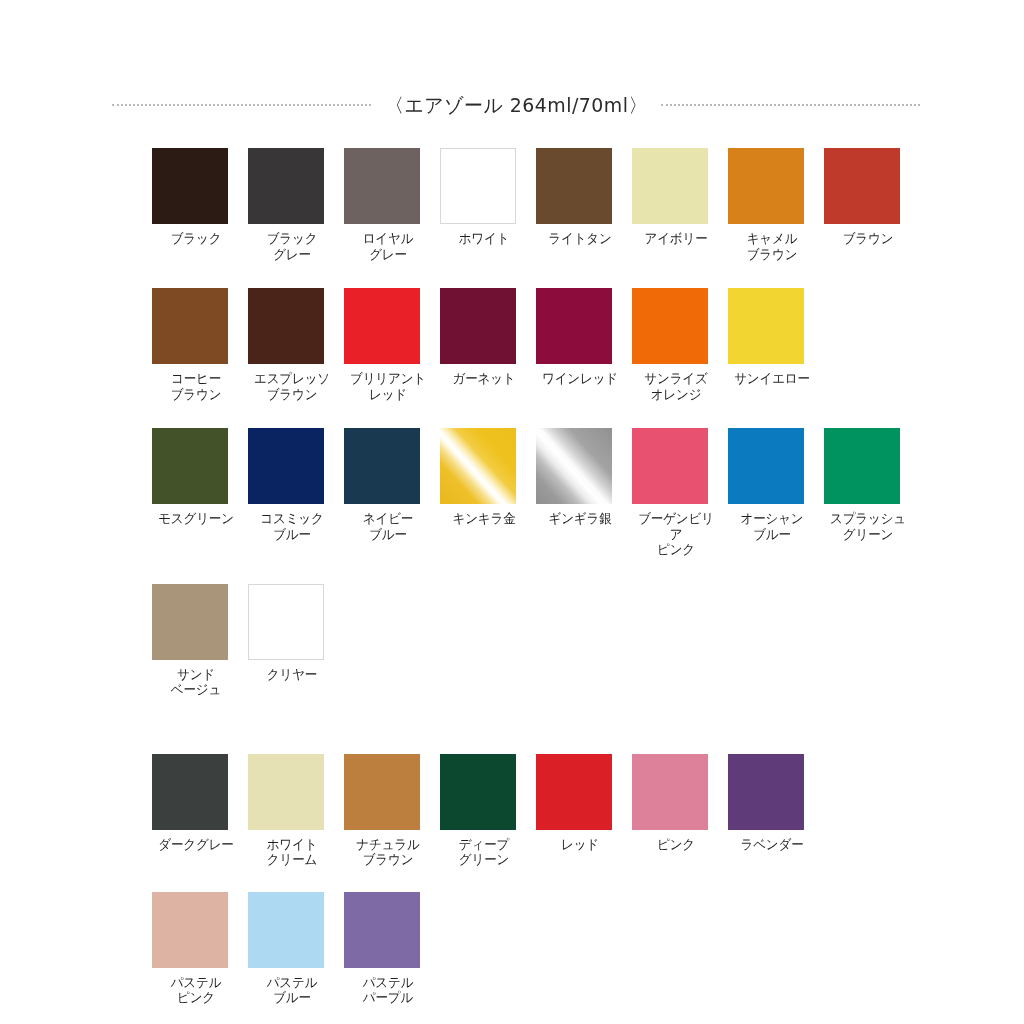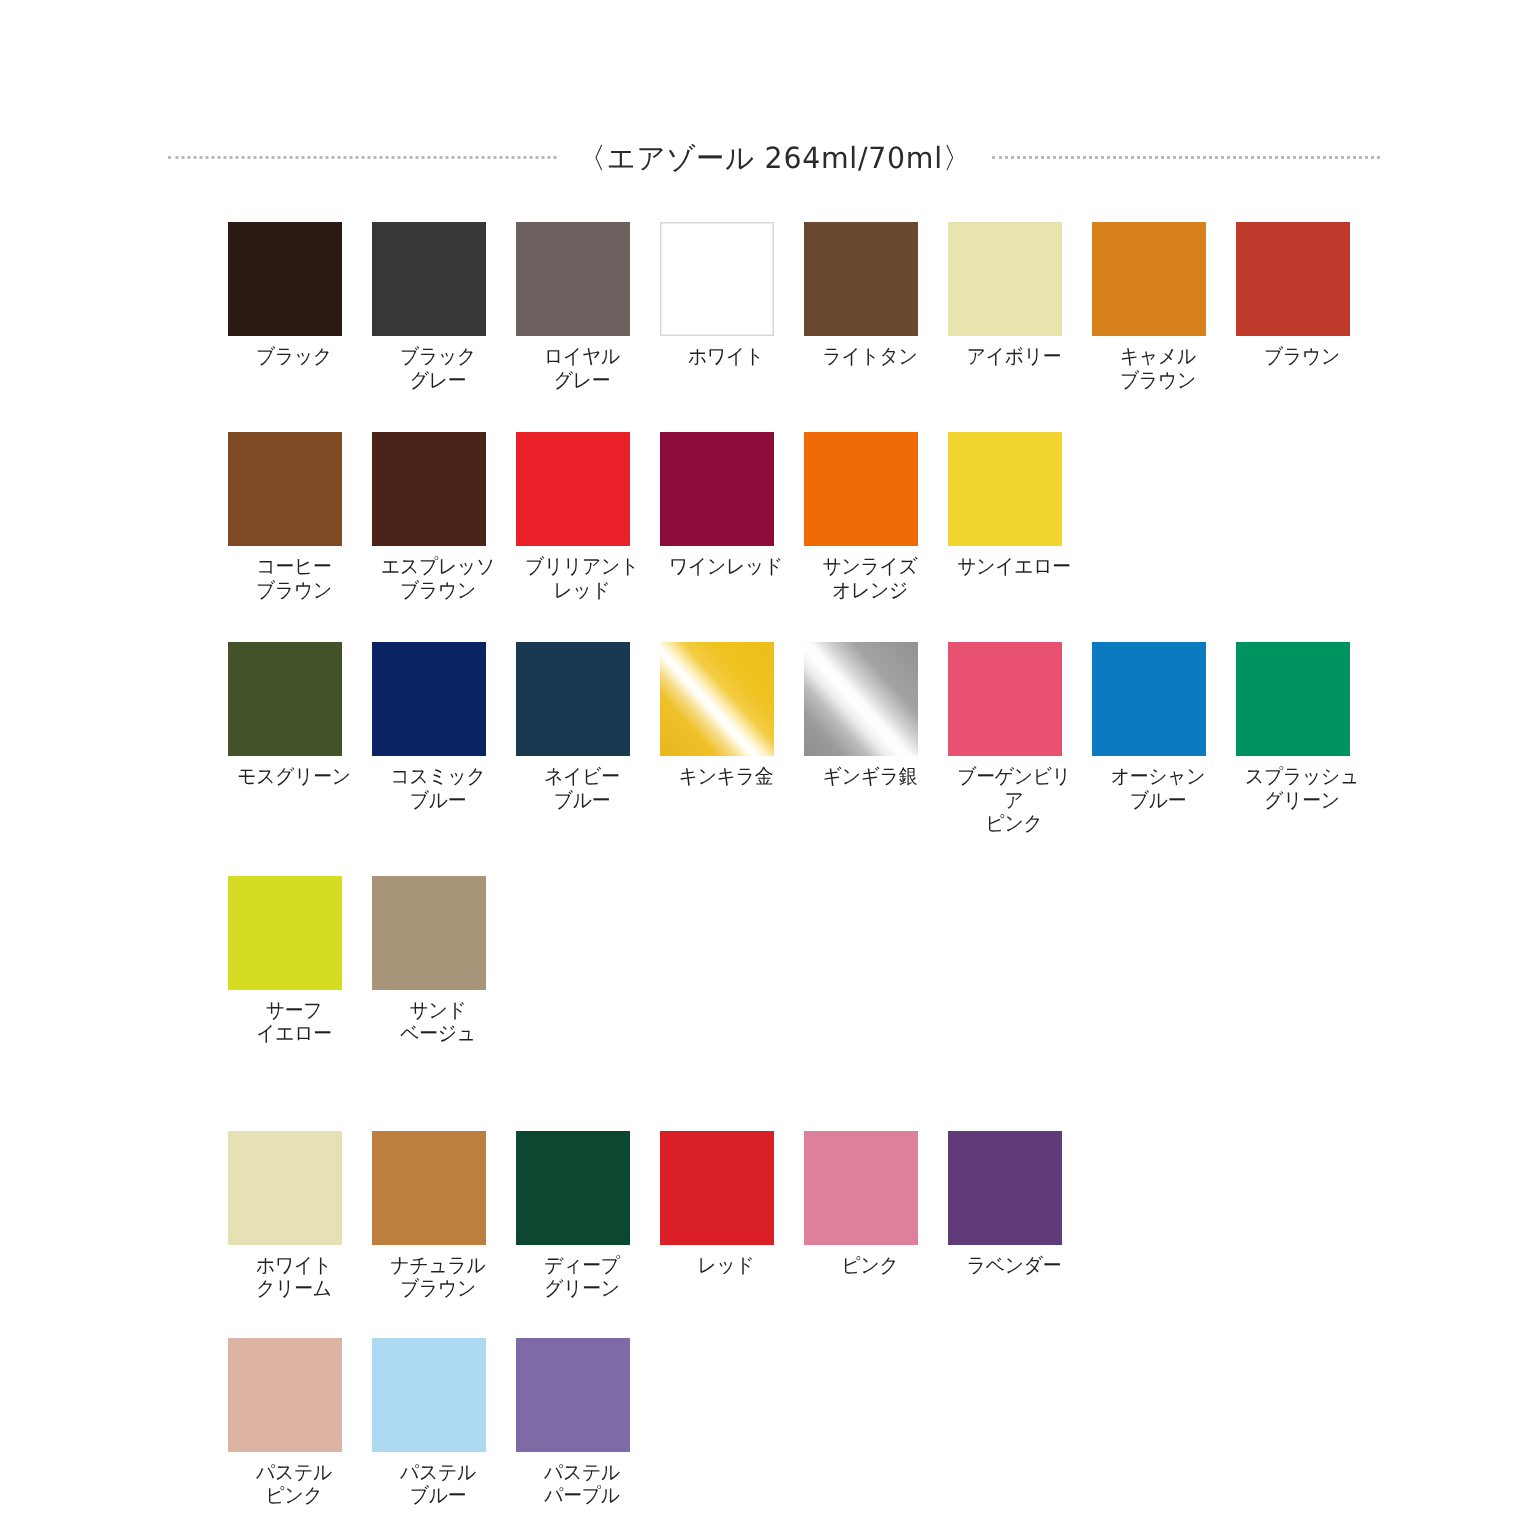--- a/index.html
+++ b/index.html
@@ -178,20 +178,24 @@
         <div class="chip" style="background: rgb(74, 36, 25);"></div>
         <div class="label">エスプレッソ
 ブラウン</div>
       </div>
       <div class="cell">
         <div class="chip" style="background: rgb(234, 32, 40);"></div>
         <div class="label">ブリリアント
 レッド</div>
       </div>
       <div class="cell">
+        <div class="chip" style="background: rgb(112, 16, 51);"></div>
+        <div class="label">ガーネット</div>
+      </div>
+      <div class="cell">
         <div class="chip" style="background: rgb(140, 12, 60);"></div>
         <div class="label">ワインレッド</div>
       </div>
       <div class="cell">
         <div class="chip" style="background: rgb(240, 107, 7);"></div>
         <div class="label">サンライズ
 オレンジ</div>
       </div>
       <div class="cell">
         <div class="chip" style="background: rgb(242, 213, 48);"></div>
@@ -234,36 +238,39 @@
       </div>
       <div class="cell">
         <div class="chip" style="background: rgb(0, 147, 96);"></div>
         <div class="label">スプラッシュ
 グリーン</div>
       </div>
     </div>
   <div class="row-gap-1"></div>
   <div class="grid" id="s0r3">
       <div class="cell">
-        <div class="chip" style="background: rgb(212, 221, 33);"></div>
-        <div class="label">サーフ
-イエロー</div>
-      </div>
-      <div class="cell">
         <div class="chip" style="background: rgb(168, 149, 122);"></div>
         <div class="label">サンド
 ベージュ</div>
       </div>
+      <div class="cell">
+        <div class="chip bordered" style="background: rgb(255, 255, 255);"></div>
+        <div class="label">クリヤー</div>
+      </div>
     </div>
 
   <div class="spacer-before-head"></div>
 
   <div class="head-pad"></div>
 
   <div class="grid" id="s1r0">
+      <div class="cell">
+        <div class="chip" style="background: rgb(59, 64, 63);"></div>
+        <div class="label">ダークグレー</div>
+      </div>
       <div class="cell">
         <div class="chip" style="background: rgb(230, 224, 181);"></div>
         <div class="label">ホワイト
 クリーム</div>
       </div>
       <div class="cell">
         <div class="chip" style="background: rgb(189, 127, 62);"></div>
         <div class="label">ナチュラル
 ブラウン</div>
       </div>

